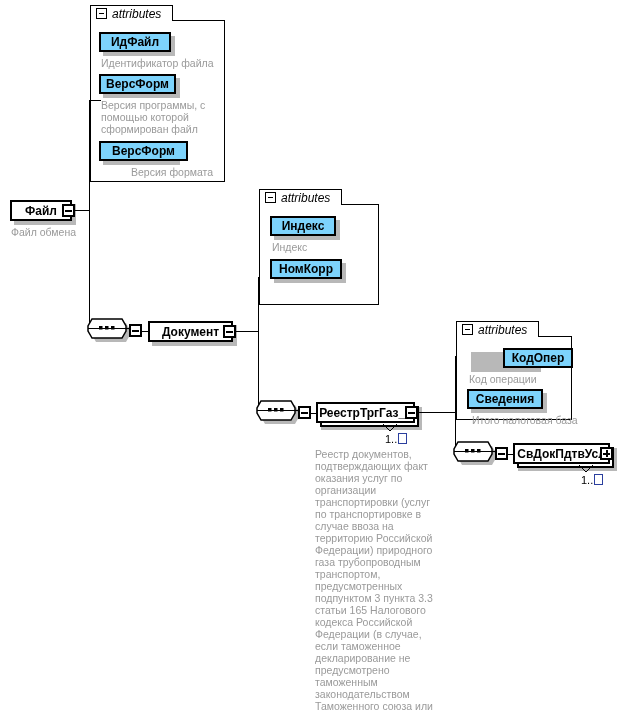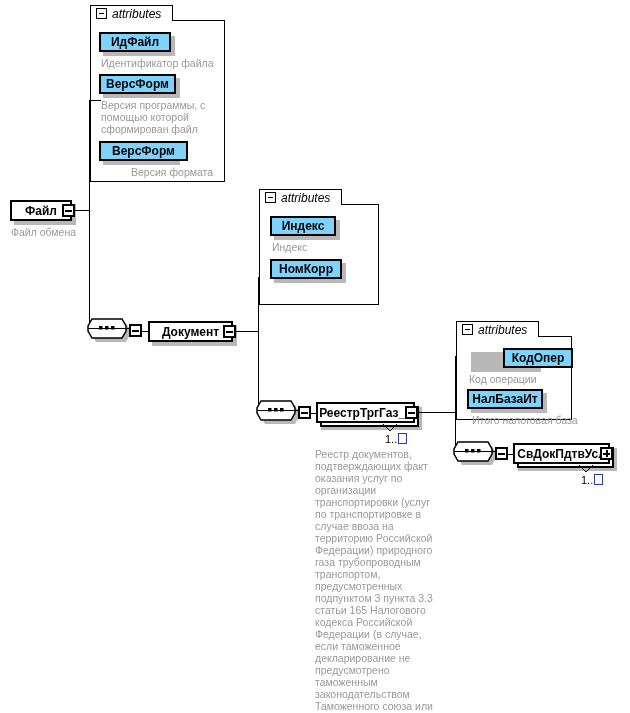--- a/index.html
+++ b/index.html
@@ -294,21 +294,21 @@
   </div>
 
   <div class="elbox-shadow" style="left:471px; top:352px; width:70px; height:20px;"></div>
   <div class="attrbox" style="left:467px; top:348px; width:70px; height:20px;margin-left:36px;">
     <span class="lbl">КодОпер</span>
   </div>
   <div class="desc" style="left:469px; top:373px; width:104px;">Код операции</div>
 
   <div class="elbox-shadow" style="left:471px; top:393px; width:76px; height:20px;"></div>
   <div class="attrbox" style="left:467px; top:389px; width:76px; height:20px;">
-    <span class="lbl">НалБазаИт</span>
+    <span class="lbl">Сведения</span>
   </div>
   <div class="desc" style="left:472px; top:414px; width:112px;">Итого налоговая база</div>
 
   <div class="seq" style="left:452px; top:441px;">
     <svg width="54" height="30" viewBox="0 0 54 30">
       <polygon points="6,20 2,13 2,8 6,1 36,1 40,8 40,13 36,20" fill="#b8b8b8" stroke="none" transform="translate(4,4)"></polygon>
       <polygon points="6,20 2,13 2,8 6,1 36,1 40,8 40,13 36,20" fill="#ffffff" stroke="#000000" stroke-width="1.5"></polygon>
       <line x1="2" y1="10.5" x2="40" y2="10.5" stroke="#000000" stroke-width="1.2"></line>
       <rect x="13" y="8" width="3.5" height="3.5" fill="#000000"></rect>
       <rect x="19" y="8" width="3.5" height="3.5" fill="#000000"></rect>

